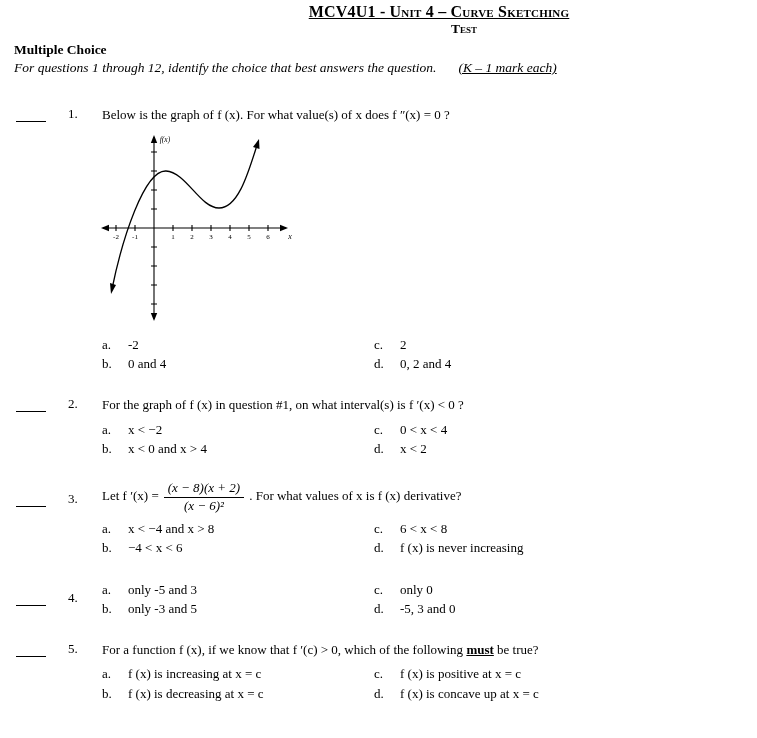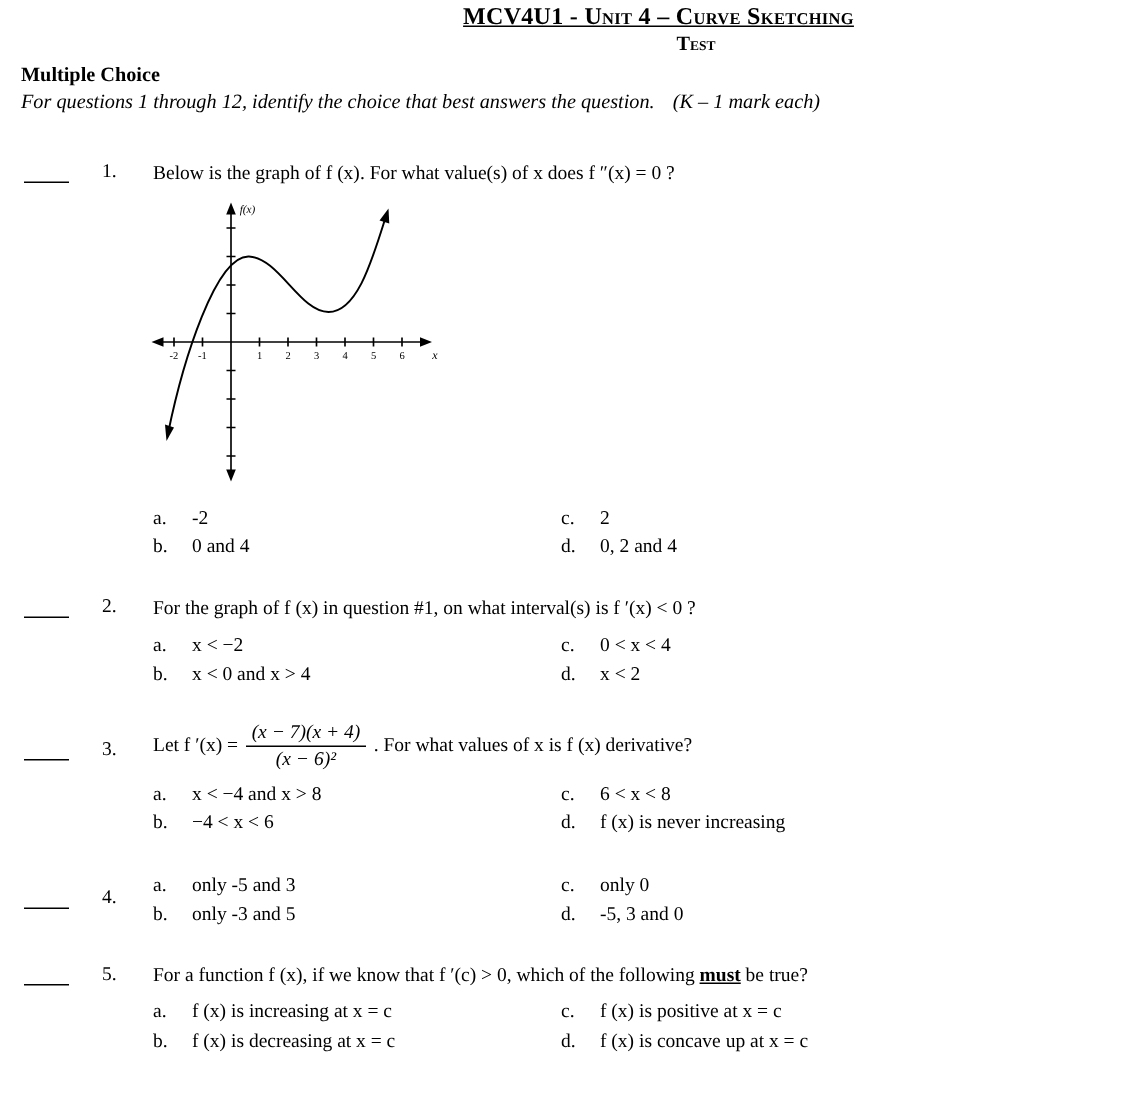--- a/index.html
+++ b/index.html
@@ -17,21 +17,21 @@
     font-size: 16px; font-weight: bold; font-variant: small-caps;
     text-decoration: underline; letter-spacing: 0.2px;
   }
   .subtitle {
     font-size: 13.5px; font-weight: bold; font-variant: small-caps;
     position: relative; left: 25px; margin-top: 0;
   }
 
   .section-heading { font-weight: bold; font-size: 13.5px; margin-top: 5px; }
   .instructions { font-style: italic; font-size: 13.5px; margin-top: 2px; }
-  .marks-note { margin-left: 12px; }
+  .marks-note { margin-left: 22px; text-decoration: underline; }
 
   .questions { margin-top: 30px; }
   .question { position: relative; padding-left: 88px; margin-bottom: 22px; }
   .answer-blank {
     position: absolute; left: 2px; top: 15px; width: 30px; height: 0;
     border-bottom: 1px solid #000;
   }
   .q-num { position: absolute; left: 54px; top: 0; }
   .question.tall .q-num { top: 10px; }
   .question.tall .answer-blank { top: 25px; }
@@ -161,21 +161,21 @@
             <span class="m">x &lt; 2</span>
           </div>
         </div>
       </div>
     </div>
 
     <div class="question tall">
       <span class="answer-blank"></span>
       <span class="q-num">3.</span>
       <div class="q-text">
-        <span>Let </span><span class="m">f ′(x) =</span><span class="frac"><span class="fnum">(x − 7)(x + 4)</span><span class="fden">(x − 6)²</span></span><span>. For what values of </span><span class="m">x</span><span> is </span><span class="m">f (x)</span><span> derivative?</span>
+        <span>Let </span><span class="m">f ′(x) =</span><span class="frac"><span class="fnum">(x − 8)(x + 2)</span><span class="fden">(x − 6)²</span></span><span>. For what values of </span><span class="m">x</span><span> is </span><span class="m">f (x)</span><span> derivative?</span>
       </div>
       <div class="options">
         <div class="opt-col">
           <div class="opt">
             <span class="opt-label">a.</span>
             <span class="m">x &lt; −4 and x &gt; 8</span>
           </div>
           <div class="opt">
             <span class="opt-label">b.</span>
             <span class="m">−4 &lt; x &lt; 6</span>

